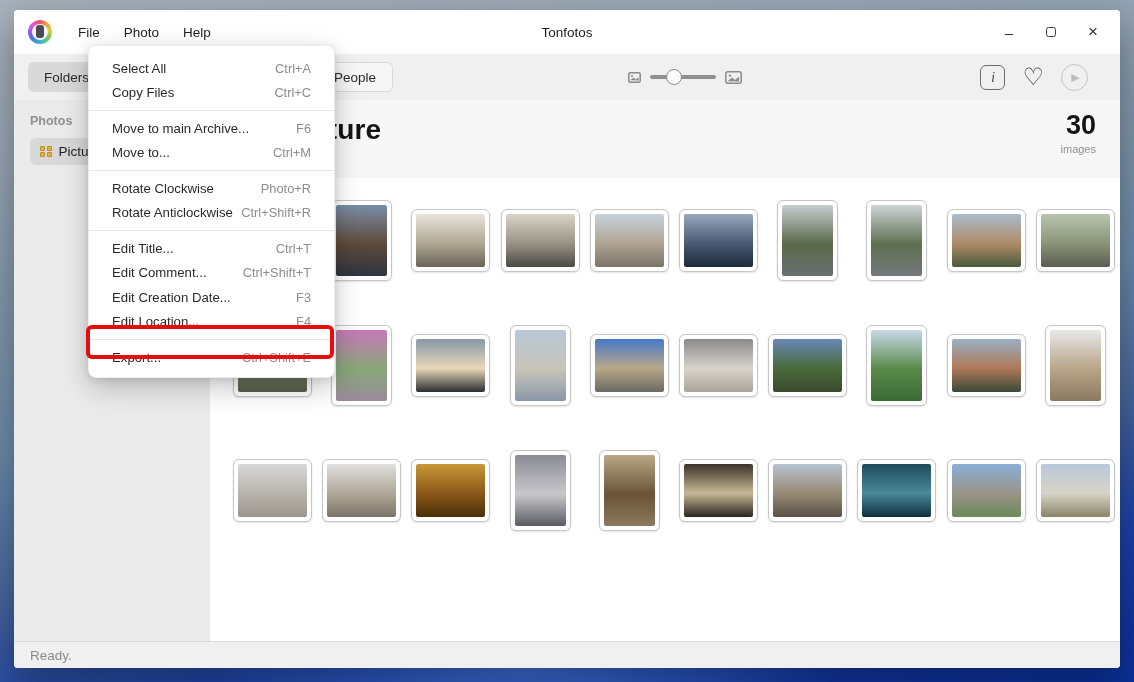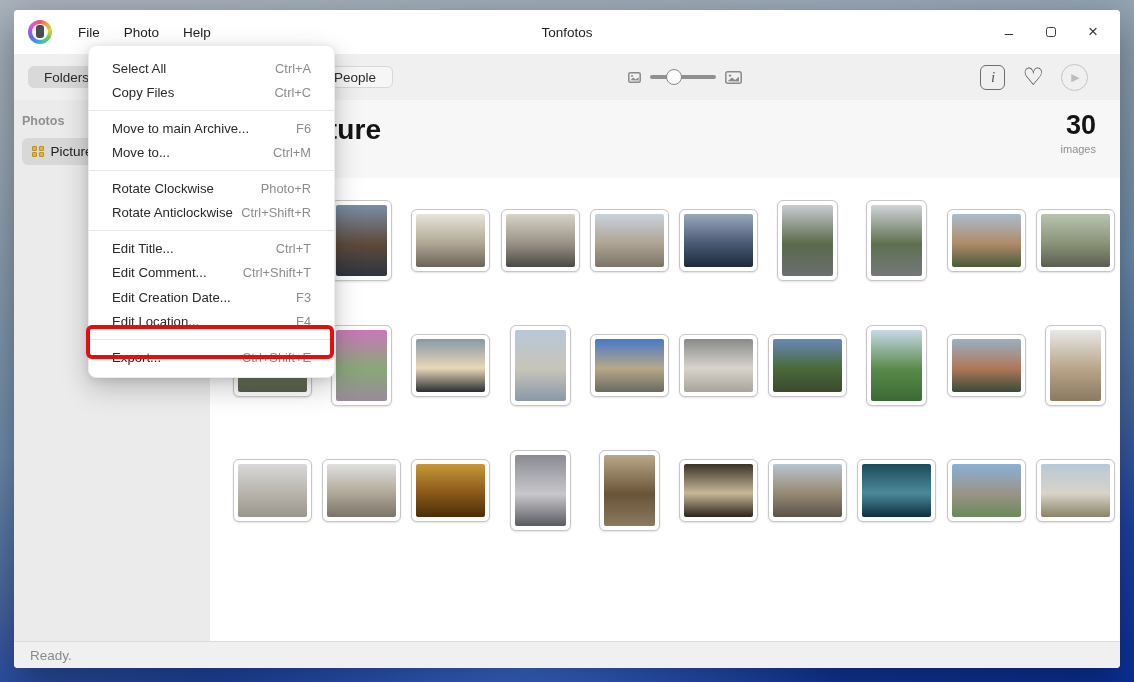--- a/index.html
+++ b/index.html
@@ -32,36 +32,36 @@
   .menubar .mb-item{ font-size:13.5px; color:#1f1f1f; padding:5px 10px; border-radius:4px; cursor:default; }
   .win-title{ position:absolute; left:0; right:0; text-align:center; font-size:13.5px; color:#1f1f1f; pointer-events:none; }
   .win-controls{ margin-left:auto; display:flex; align-items:center; gap:8px; position:relative; }
   .wc-btn{ width:34px; height:30px; display:flex; align-items:center; justify-content:center; color:#333; font-size:15px; border-radius:4px; }
   .wc-max{ font-size:0; }
   .wc-max .box{ width:10px; height:10px; border:1.4px solid #3a3a3a; border-radius:2.5px; display:block; }
   .wc-close{ font-size:17px; font-weight:400; }
 
   
   .toolbar{ height:46px; background:#f0f0f0; display:flex; align-items:center; padding:0 18px 0 14px; position:relative; }
-  .tb-btn{ height:22px; padding:0 16px; font-size:13.5px; color:#2a2a2a; display:flex; align-items:center; border-radius:6px; }
+  .tb-btn{ height:30px; padding:0 16px; font-size:13.5px; color:#2a2a2a; display:flex; align-items:center; border-radius:6px; }
   .tb-btn.active{ background:#d9d9d9; }
   .tb-btn.plain{ background:#f6f6f6; border:1px solid #d8d8d8; margin-left:212px; }
   .zoom-group{ position:absolute; left:614px; top:0; height:46px; display:flex; align-items:center; gap:9px; }
   .zoom-track{ position:relative; width:66px; height:4px; background:#8f8f8f; border-radius:2px; }
   .zoom-thumb{ position:absolute; left:16px; top:-6.5px; width:16px; height:16px; border-radius:50%; background:#fbfbfb; border:1.6px solid #8a8a8a; }
   .tb-right{ margin-left:auto; display:flex; align-items:center; gap:17px; padding-right:14px; }
   .info-btn{ width:25px; height:25px; border:1.6px solid #6e6e6e; border-radius:6px; display:flex; align-items:center; justify-content:center;
     font-family:"Liberation Serif", serif; font-style:italic; font-size:15px; color:#555; }
   .heart-btn{ font-size:24px; color:#474747; line-height:1; }
   .play-btn{ width:27px; height:27px; border:1.6px solid #c4c4c4; border-radius:50%; display:flex; align-items:center; justify-content:center;
     color:#bdbdbd; font-size:11px; padding-left:2px; }
 
   
   .main{ position:absolute; top:90px; bottom:27px; left:0; right:0; display:flex; }
-  .sidebar{ width:196px; background:#ebebeb; padding:14px 10px 0 8px; }
+  .sidebar{ width:196px; background:#ebebeb; padding:14px 10px 0 16px; }
   .sb-section{ font-size:12.5px; font-weight:bold; color:#8f8f8f; margin-bottom:10px; }
   .sb-item{ display:flex; align-items:center; gap:7px; background:#d8d8d8; border-radius:6px; height:27px; padding:0 10px; width:102px; }
   .sb-grid-icon{ display:grid; grid-template-columns:5px 5px; grid-template-rows:5px 5px; gap:1.6px; }
   .sb-grid-icon span{ background:#e3b33c; border:1px solid #b98f22; border-radius:1px; }
   .sb-item-label{ font-size:13.5px; color:#222; white-space:nowrap; }
 
   .content{ flex:1; background:#fff; position:relative; }
   .content-header{ height:78px; background:#f7f7f7; position:relative; }
   .page-title{ position:absolute; left:75px; top:14px; font-size:28px; font-weight:bold; color:#141414; letter-spacing:.2px; }
   .count-wrap{ position:absolute; right:24px; top:10px; text-align:right; }

